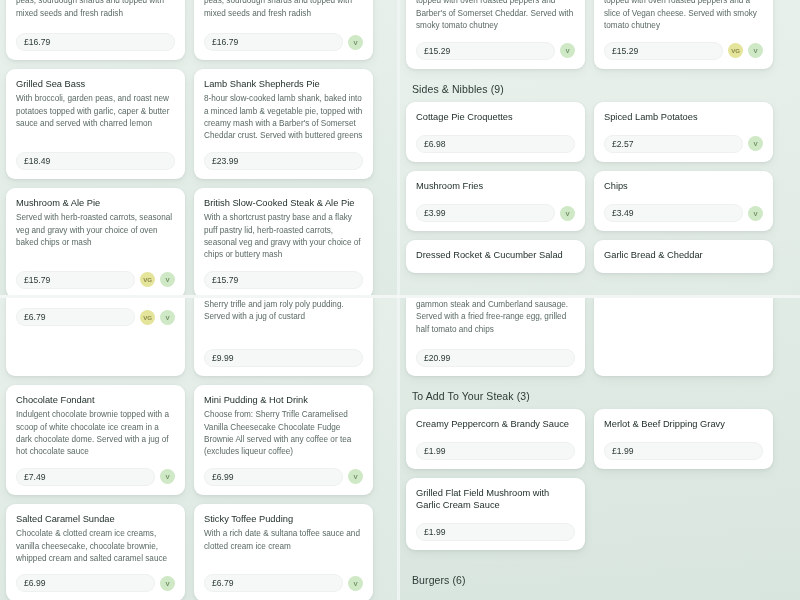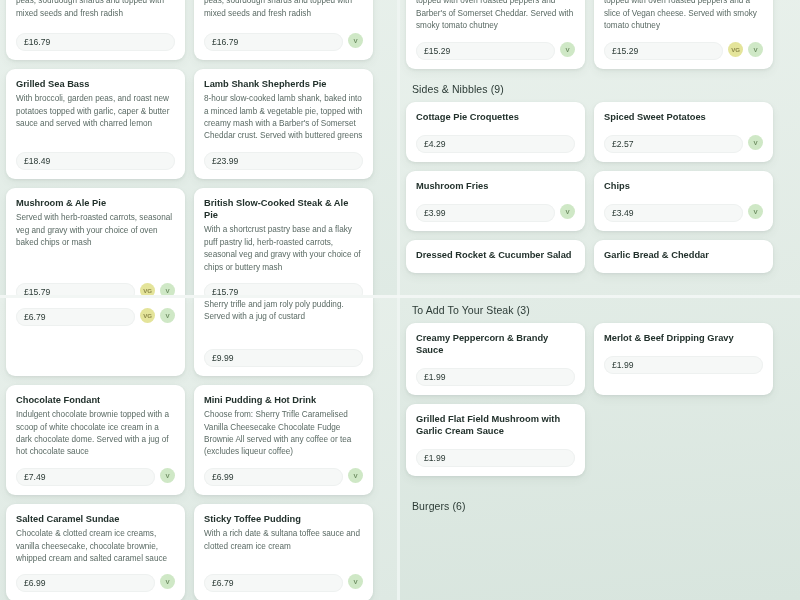--- a/index.html
+++ b/index.html
@@ -30,29 +30,29 @@
   .grid{display:flex;flex-wrap:wrap;gap:9px 9px;padding:0 6px;box-sizing:border-box;}
   .card{
     width:179px;box-sizing:border-box;
     background:#ffffff;border-radius:9px;
     padding:9px 10px 9px 10px;
     box-shadow:0 1px 3px rgba(60,85,75,.10), 0 4px 10px rgba(60,85,75,.06);
     display:flex;flex-direction:column;
   }
   .card.tall{min-height:86px;}
   .card-title{
-    font-size:9.3px;font-weight:bold;color:#22312c;line-height:1.3;
+    font-size:9.3px;font-weight:normal;color:#22312c;line-height:1.3;
     margin:0 0 3px 0;
   }
   .card-desc{
     font-size:8.2px;color:#5a6a64;line-height:1.52;margin:0;
     flex:1 1 auto;
   }
   .card-foot{
-    display:flex;gap:5px;margin-top:9px;
+    display:flex;align-items:center;gap:5px;margin-top:9px;
   }
   .price{
     flex:1 1 auto;background:#f6f8f7;border-radius:999px;
     padding:4px 8px;font-size:8.6px;color:#2b3a35;
     box-shadow:inset 0 0 0 1px #eef1f0;
   }
   .badge{
     width:15px;height:15px;border-radius:50%;flex:0 0 auto;
     display:flex;align-items:center;justify-content:center;
     font-size:6.2px;font-weight:bold;letter-spacing:-.1px;
@@ -133,25 +133,25 @@
               <span class="badge vg">VG</span>
               <span class="badge v">V</span>
             </div>
           </div>
         </div>
       <div class="sec-head">Sides &amp; Nibbles (9)</div>
       <div class="grid" id="tr-grid">
           <div class="card">
             <div class="card-title">Cottage Pie Croquettes</div>
             <div class="card-foot">
-              <div class="price">£4.29</div>
-            </div>
-          </div>
-          <div class="card">
-            <div class="card-title">Spiced Sweet Potatoes</div>
+              <div class="price">£6.98</div>
+            </div>
+          </div>
+          <div class="card">
+            <div class="card-title">Spiced Lamb Potatoes</div>
             <div class="card-foot">
               <div class="price">£2.57</div>
               <span class="badge v">V</span>
             </div>
           </div>
           <div class="card">
             <div class="card-title">Mushroom Fries</div>
             <div class="card-foot">
               <div class="price">£3.99</div>
               <span class="badge v">V</span>
@@ -221,20 +221,29 @@
               <div class="price">£6.79</div>
               <span class="badge v">V</span>
             </div>
           </div>
         </div>
     </div>
   </div>
 
   <div class="panel" id="panel-br">
     <div class="panel-inner" style="top:-8px;">
+      <div class="grid" id="br-grid-top">
+          <div class="card tall">
+            <div class="card-desc">gammon steak and Cumberland sausage. Served with a fried free-range egg, grilled half tomato and chips</div>
+            <div class="card-foot">
+              <div class="price">£20.99</div>
+            </div>
+          </div>
+          <div class="card tall"></div>
+        </div>
       <div class="sec-head">To Add To Your Steak (3)</div>
       <div class="grid" id="br-grid">
           <div class="card">
             <div class="card-title">Creamy Peppercorn &amp; Brandy Sauce</div>
             <div class="card-foot">
               <div class="price">£1.99</div>
             </div>
           </div>
           <div class="card">
             <div class="card-title">Merlot &amp; Beef Dripping Gravy</div>

